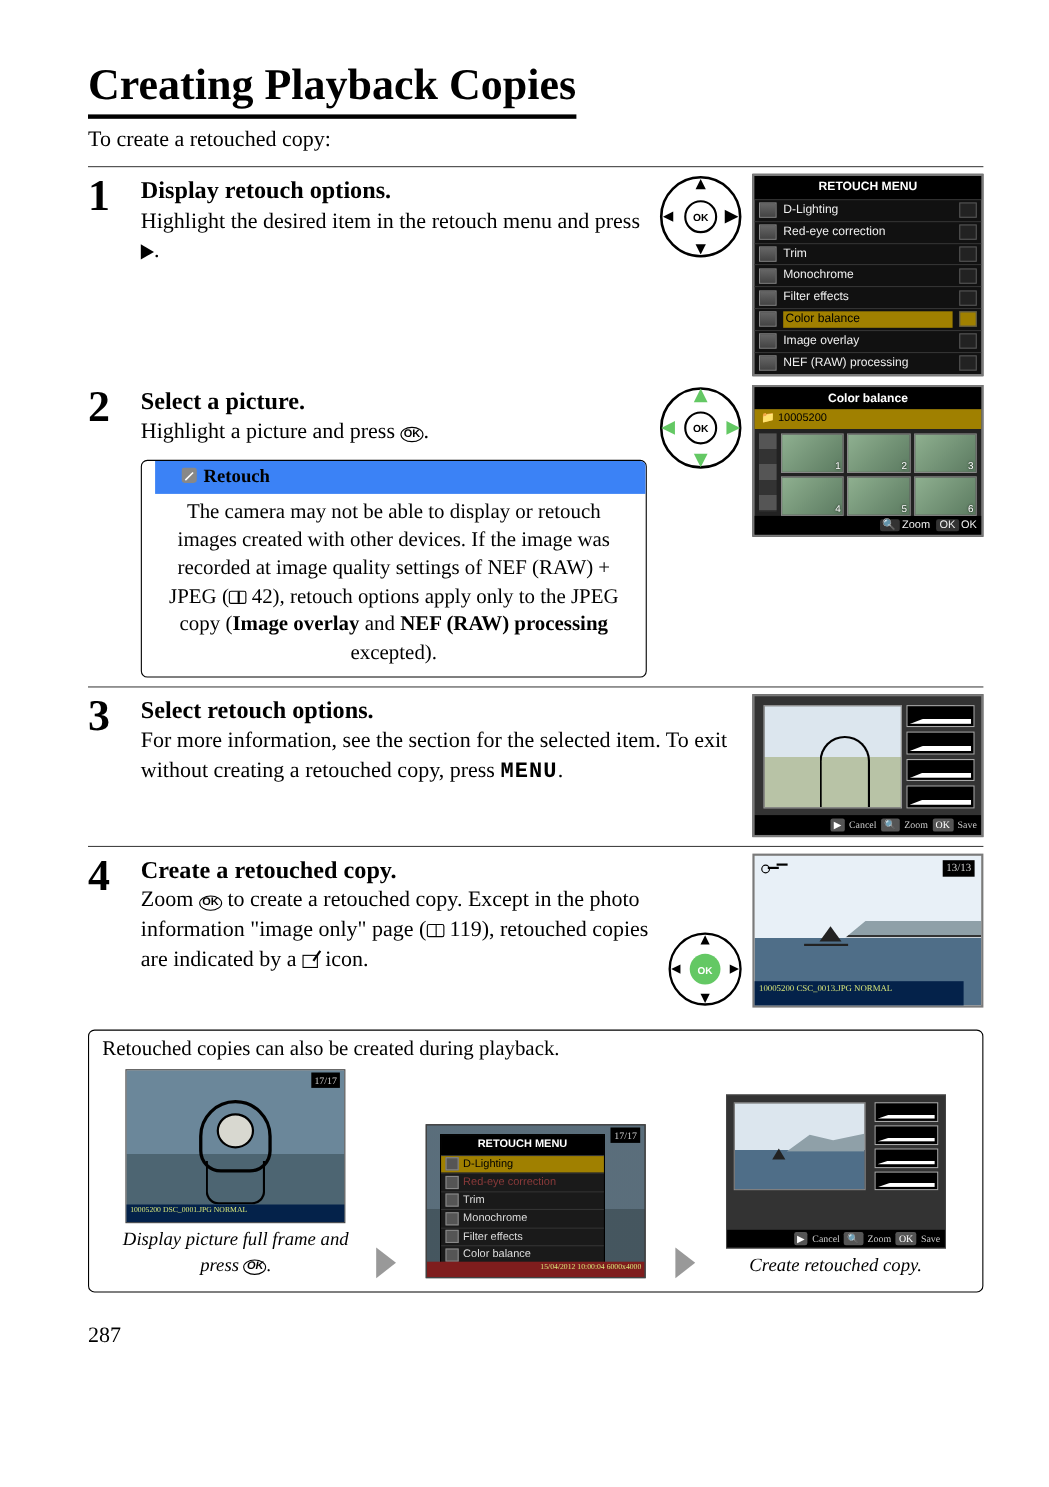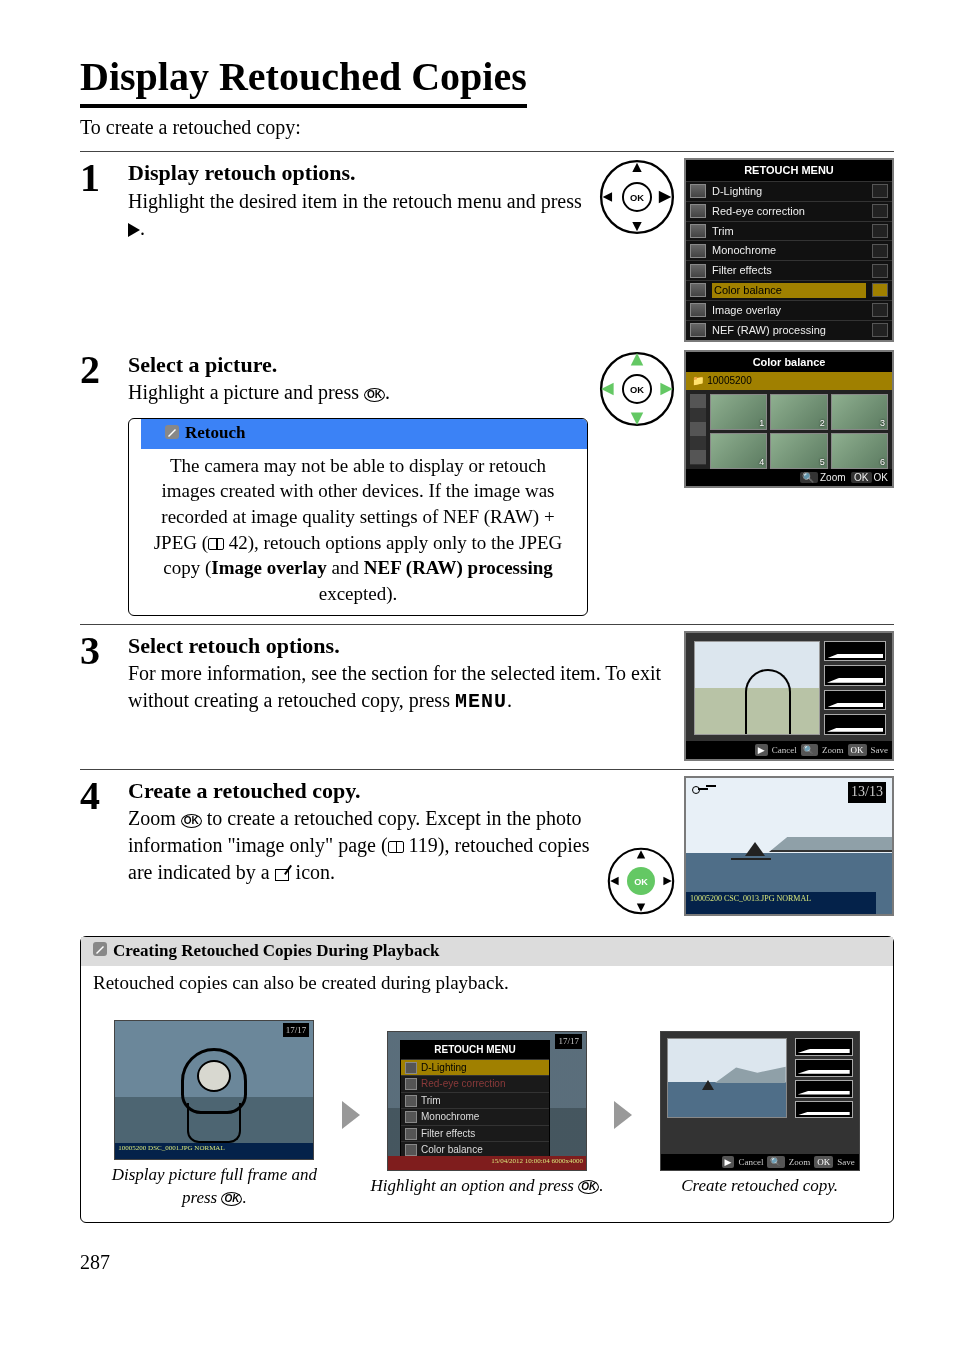--- a/index.html
+++ b/index.html
@@ -67,21 +67,21 @@
     border-radius: 6px;
     margin-top: 20px;
   }
   .playback-head {
     background: #dcdcdc;
     padding: 3px 12px;
     font-weight: bold;
     font-size: 17px;
   }
   .playback-body { padding: 4px 12px 12px 12px; font-size: 19px; }
-  .playback-row { display: flex; align-items: center; gap: 6px; margin-top: 24px; }
+  .playback-row { display: flex; align-items: flex-end; gap: 6px; margin-top: 6px; }
   .playback-col { flex: 1; text-align: center; }
   .playback-caption { font-style: italic; font-size: 17px; margin-top: 4px; }
   .arrow-tri {
     width: 0; height: 0;
     border-top: 14px solid transparent;
     border-bottom: 14px solid transparent;
     border-left: 18px solid #999;
   }
 
   
@@ -191,21 +191,21 @@
   .preview .pfoot .btn { background:#555; border-radius:2px; padding:0 3px; color:#fff;}
 
   
   .result {
     width: 210px; height: 140px;
     background: linear-gradient(#e8f0f7 55%, #4f6e88 55%);
     border: 2px solid #7a7a7a;
     position: relative;
   }
   .result .prot { position:absolute; top:4px; left:6px; font-size:12px; color:#000;}
-  .result .idx { position:absolute; top:4px; right:6px; font-size:14px; background:#000; color:#ccc; padding:1px 3px;}
+  .result .idx { position:absolute; top:4px; right:6px; font-size:10px; background:#000; color:#ccc; padding:1px 3px;}
   .result .hill {
     position:absolute; left:40%; right:0; top:30%; height:25%;
     border-bottom:2px solid #333;
     background: linear-gradient(transparent 60%, #8fa0a8 60%);
     clip-path: polygon(0 100%, 30% 10%, 60% 40%, 100% 5%, 100% 100%);
   }
   .result .boat {
     position:absolute; left:22%; top:46%; width:40px; height:20px;
     border-bottom:2px solid #222;
   }
@@ -304,21 +304,21 @@
   .glyph-key { display:inline-block; width:16px;height:12px;vertical-align:-1px;position:relative;}
   .glyph-key::before{content:"";position:absolute;left:0;top:3px;width:6px;height:6px;border:1.5px solid #000;border-radius:50%;}
   .glyph-key::after{content:"";position:absolute;left:6px;top:5.5px;width:10px;height:1.5px;background:#000;box-shadow: 8px -3px 0 0 #000;}
 </style>
 </head>
 <body>
 
 
 
 
-<div class="page-title">Display Retouched Copies</div>
+<div class="page-title">Creating Playback Copies</div>
 <div class="intro">To create a retouched copy:</div>
 
 <hr class="hr">
 
 
 <div class="step">
   <div class="step-num">1</div>
   <div class="step-body">
     <div class="step-row">
       <div class="step-left">
@@ -530,28 +530,20 @@
             <span>10005200   CSC_0013.JPG        NORMAL</span>
           </div>
         </div>
       </div>
     </div>
   </div>
 </div>
 
 
 <div class="playback-box">
-  <div class="playback-head">
-    <span class="pencil-icon">
-      <svg width="14" height="14" viewBox="0 0 14 14">
-          <rect x="0" y="0" width="14" height="14" rx="3" fill="#888"></rect>
-          <path d="M3 11 L10 4 L11 5 L4 12 Z" fill="#fff"></path>
-        </svg>
-    </span><span>Creating Retouched Copies During Playback</span>
-  </div>
   <div class="playback-body">
     <div>Retouched copies can also be created during playback.</div>
     <div class="playback-row">
 
       <div class="playback-col">
         <div class="photo-girl">
           <span class="idx">17/17</span>
           <div class="figure">
               <div class="hair"></div>
               <div class="face"></div>
@@ -595,23 +587,20 @@
                 <span>Filter effects</span>
               </div>
             <div class="pr">
                 <div class="ic"></div>
                 <span>Color balance</span>
               </div>
             <div class="okc"><span class="b">OK</span><span>OK</span> <span class="b">▶</span><span>Cancel</span></div>
           </div>
           <div class="pfoot">15/04/2012 10:00:04                 6000x4000</div>
         </div>
-        <div class="playback-caption">
-          <span>Highlight an option and press </span><span class="glyph-ok">OK</span><span>.</span>
-        </div>
       </div>
 
       <div class="arrow-tri"></div>
 
       <div class="playback-col">
         <div class="res-small">
           <div class="res-scene">
               <div class="hill"></div>
               <div class="boat"></div>
             </div>

